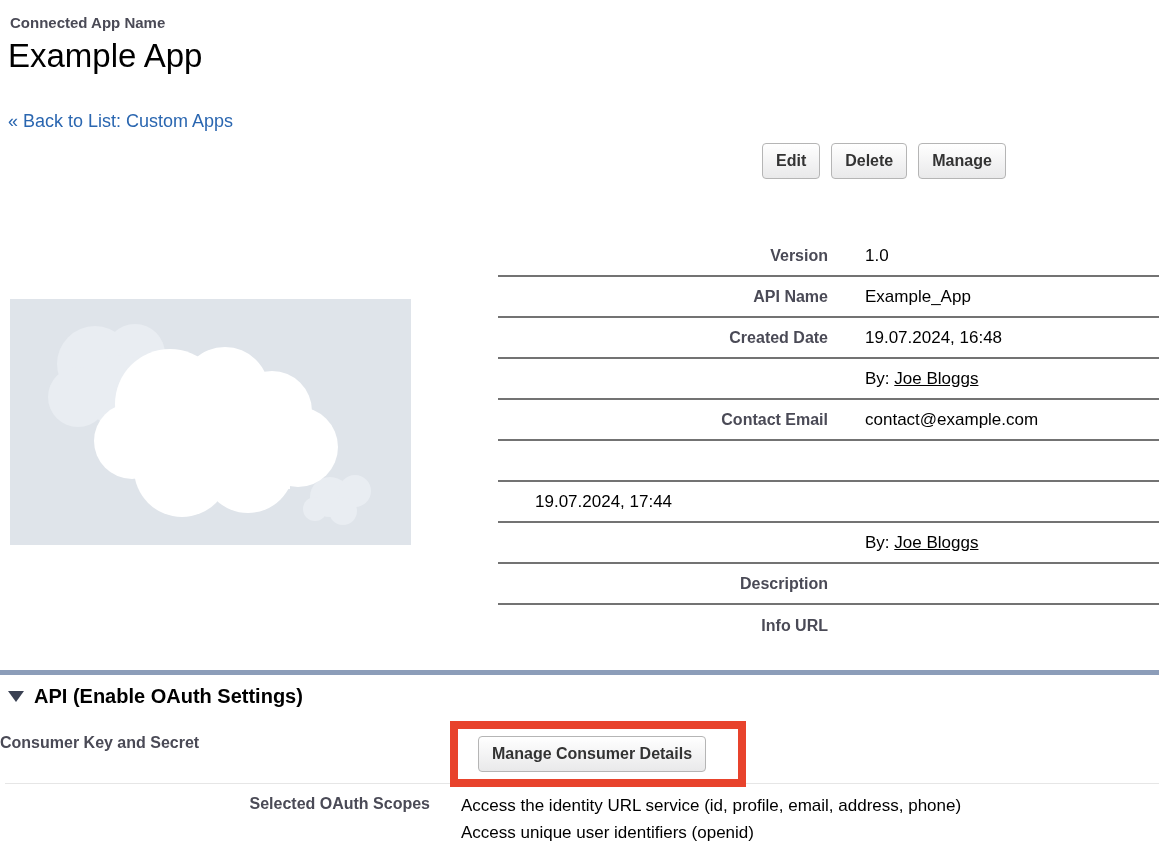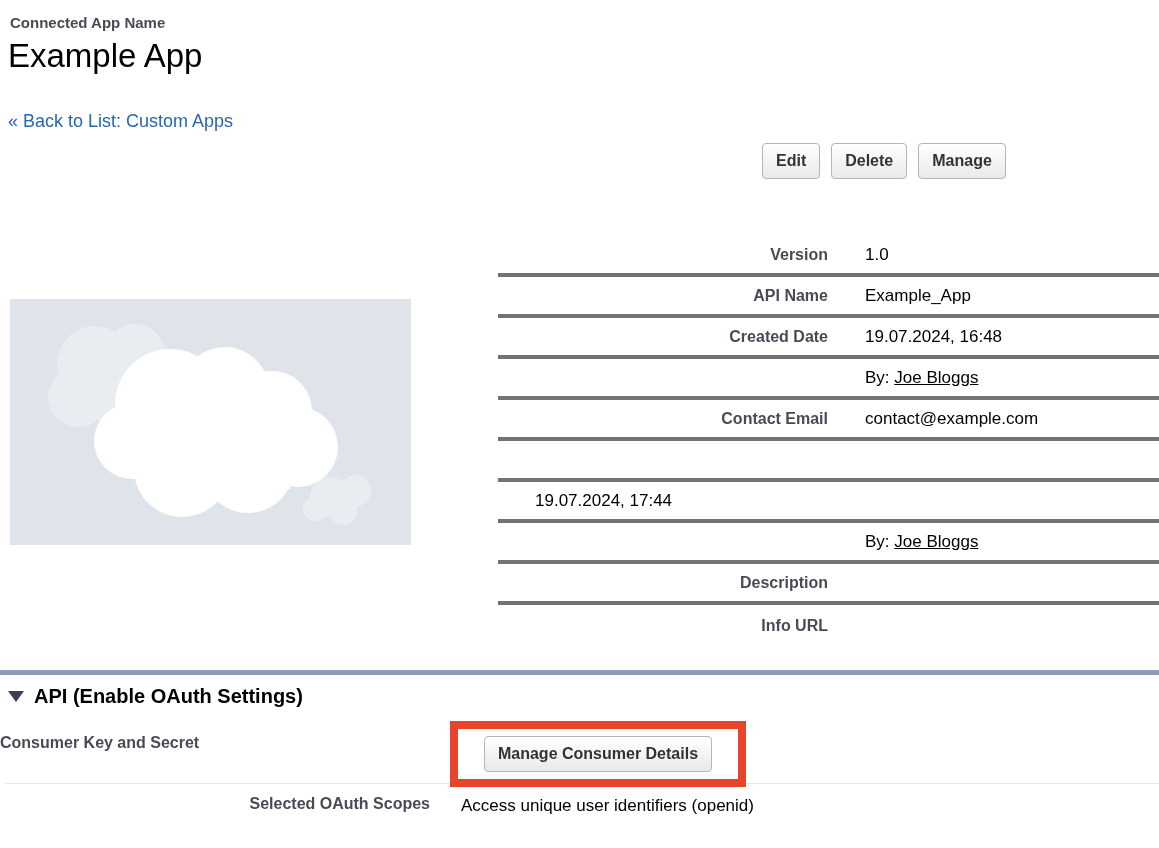--- a/index.html
+++ b/index.html
@@ -26,21 +26,21 @@
     border:1px solid #b5b5b5; border-radius:4px;
     padding:8px 13px; cursor:pointer; white-space:nowrap;
   }
 
   
   .logo-box { position:absolute; left:10px; top:299px; width:401px; height:246px; background:#dfe4ea; overflow:hidden; }
   .logo-box svg { display:block; width:100%; height:100%; }
 
   
   .details-table { position:absolute; left:498px; top:236px; width:661px; }
-  .drow { display:flex; align-items:center; min-height:41px; border-bottom:4px solid #737373; }
+  .drow { display:flex; align-items:center; min-height:41px; border-bottom:2px solid #737373; }
   .drow:last-child { border-bottom:none;align-items:center; }
   .dlabel { width:330px; flex:0 0 330px; text-align:right; font-size:16px; font-weight:bold; color:#4a4a56; }
   .dvalue { padding-left:37px; font-size:17px; color:#000; min-height:1px; }
   .ulink { color:#000; text-decoration:underline; cursor:pointer; }
 
   
   .section-bar { position:absolute; top:670px; left:0; width:1159px; height:5px; background:#8c9db9; }
   .section-header { position:absolute; top:685px; left:8px; display:flex; align-items:center; gap:10px; }
   .twisty {
     width:0; height:0; cursor:pointer;
@@ -48,22 +48,22 @@
     border-right:8px solid transparent;
     border-top:11px solid #3a4153;
   }
   .section-title { font-size:20px; font-weight:bold; color:#000; }
 
   .consumer-label { position:absolute; top:734px; left:0; width:430px; font-size:16px; font-weight:bold; color:#4a4a56; }
   .row-divider { position:absolute; top:783px; left:5px; right:0; height:1px; background:#e6e6e6; }
   .highlight-box {
     position:absolute; left:450px; top:721px; width:296px; height:66px;
     border:8px solid #e8432c;
-    display:flex; align-items:center; justify-content:center;
-    background:#fff; z-index:2;
+    display:flex; align-items:center; justify-content:flex-start;
+    background:#fff; z-index:2;padding-left:20px;
   }
 
   .scopes-row { position:absolute; top:792px; left:0; right:0; display:flex; }
   .scopes-label { width:430px; flex:0 0 430px; text-align:right; font-size:16px; font-weight:bold; color:#4a4a56; padding-top:3px; }
   .scopes-values { margin-left:31px; font-size:17px; color:#000; line-height:27px; }
 </style>
 </head>
 <body>
 
 <div class="app-label">Connected App Name</div>
@@ -160,15 +160,16 @@
 
 <div class="row-divider"></div>
 
 <div class="highlight-box">
   <button class="sf-btn">Manage Consumer Details</button>
 </div>
 
 <div class="scopes-row">
   <div class="scopes-label">Selected OAuth Scopes</div>
   <div class="scopes-values">
+    <div>Access the identity URL service (id, profile, email, address, phone)</div>
     <div>Access unique user identifiers (openid)</div>
   </div>
 </div>
 
 </body></html>

